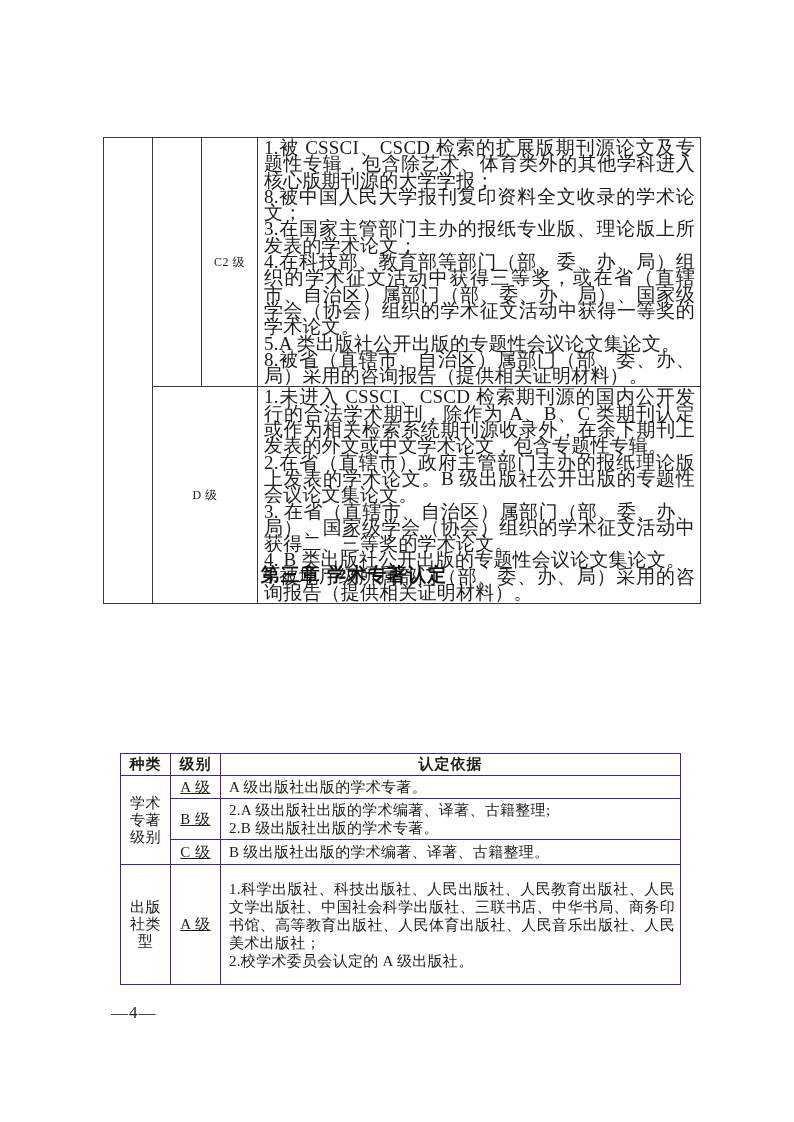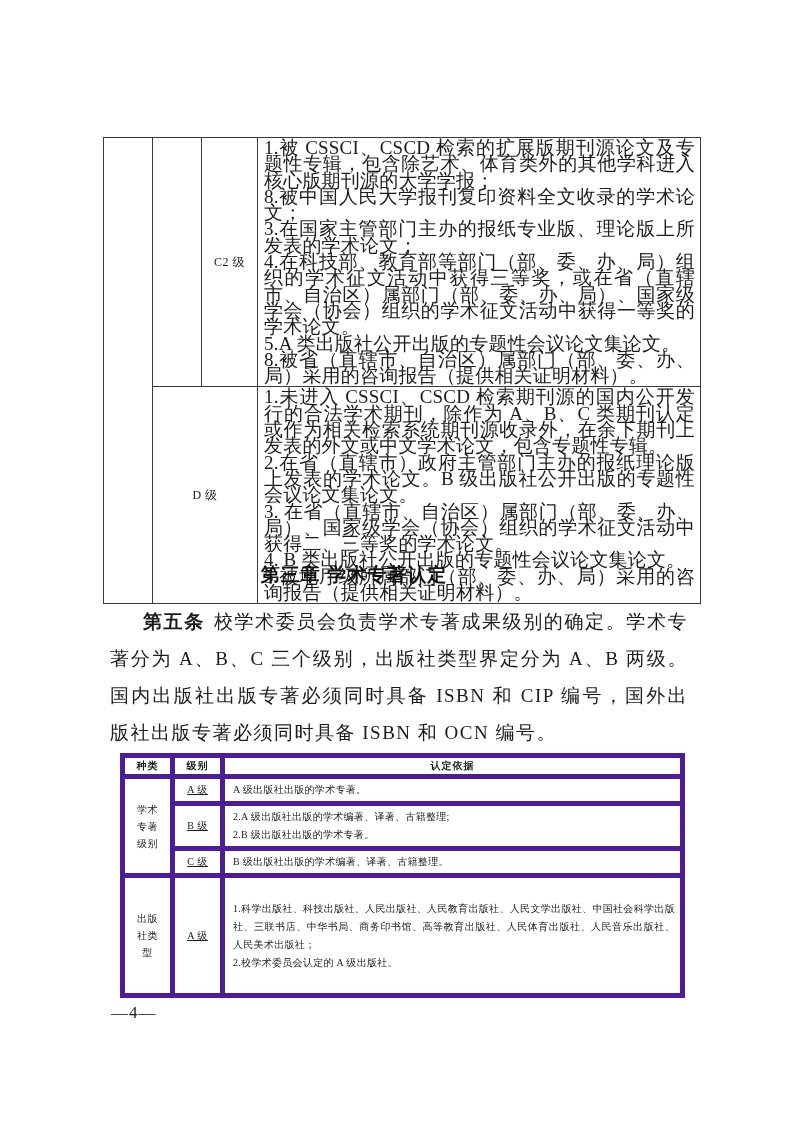--- a/index.html
+++ b/index.html
@@ -39,21 +39,21 @@
     font-size:19px;line-height:37px;letter-spacing:1.5px;
     text-align:justify;text-align-last:left;text-indent:33px;
   }
   .body-para .lead{
     font-weight:bold;font-family:"Liberation Sans","DejaVu Sans",sans-serif;
     margin-right:9px;
   }
 
   
   .t2{position:absolute;left:120px;top:753px;width:560px;}
-  .t2 td{border:5px solid #4c1d95;vertical-align:middle;font-size:10px;}
+  .t2 td{border:1px solid #4c1d95;vertical-align:middle;font-size:15px;}
   .t2 .head td{
     text-align:center;font-weight:bold;letter-spacing:1px;
     font-family:"Liberation Sans","DejaVu Sans",sans-serif;
   }
   .t2 .kind{
     text-align:center;padding:0 9px;line-height:17px;letter-spacing:0.5px;
     word-break:break-all;
   }
   .t2 .lvl2{text-align:center;letter-spacing:0.5px;text-decoration:underline;}
   .t2 .crit2{
@@ -106,21 +106,20 @@
         <div>3. 在省（直辖市、自治区）属部门（部、委、办、局）、国家级学会（协会）组织的学术征文活动中获得二、三等奖的学术论文。</div>
         <div>4. B 类出版社公开出版的专题性会议论文集论文。</div>
         <div>5.被地厅级所属部门（部、委、办、局）采用的咨询报告（提供相关证明材料）。</div>
       </td>
     </tr>
   </tbody>
     </table>
 
   <h2 class="chapter">第三章 学术专著认定</h2>
 
-  <p class="body-para"><span class="lead">第五条</span><span>校学术委员会负责学术专著成果级别的确定。学术专著分为 A、B、C 三个级别，出版社类型界定分为 A、B 两级。国内出版社出版专著必须同时具备 ISBN 和 CIP 编号，国外出版社出版专著必须同时具备 ISBN 和 OCN 编号。</span></p>
 
   <table class="t2">
     <colgroup>
         <col style="width:50px">
         <col style="width:50px">
         <col style="width:460px">
       </colgroup>
     <tbody>
         <tr class="head rh">
       <td>种类</td>

